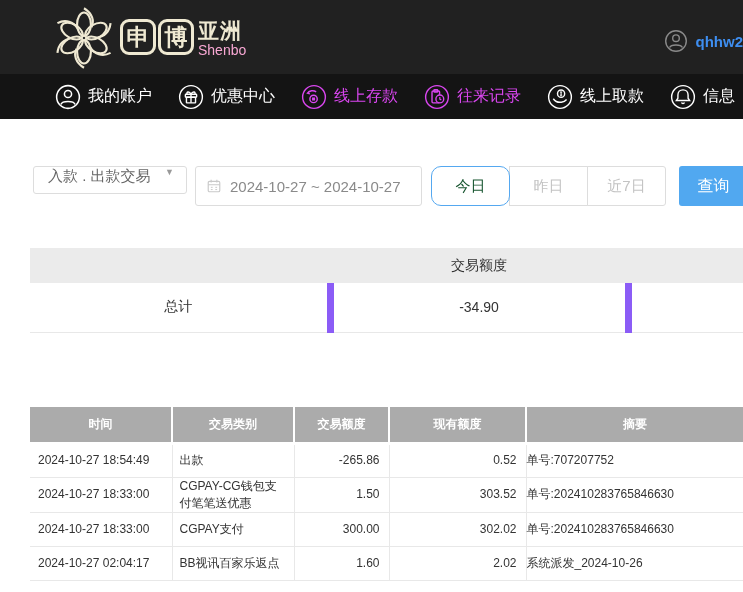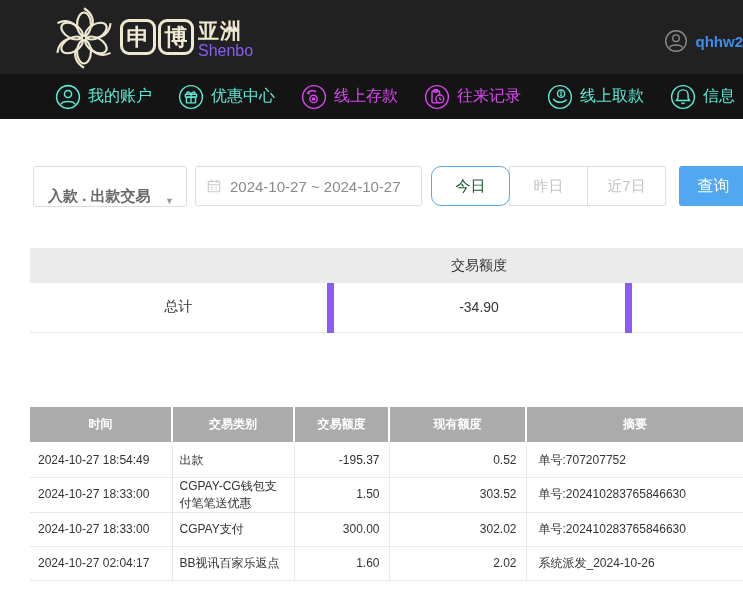--- a/index.html
+++ b/index.html
@@ -8,38 +8,38 @@
   #stage { position:relative; width:743px; height:592px; background:#fff; overflow:hidden; }
 
   
   .hdr { position:absolute; left:0; top:0; width:743px; height:74px; background:#212121; }
   .flower { position:absolute; left:50px; top:4px; }
   .logo-box { position:absolute; top:19px; width:36px; height:36px; border:3px solid #efe9d2;
               border-radius:9px; color:#efe9d2; font-size:23px; font-weight:600;
               display:flex; align-items:center; justify-content:center; }
   .lb1 { left:120px; } .lb2 { left:158px; }
   .logo-region { position:absolute; left:198px; top:17px; color:#efe9d2; font-size:21px; font-weight:600; letter-spacing:1px; }
-  .logo-sub { position:absolute; left:198px; top:42px; color:#8b5cf6; font-size:16px; }
+  .logo-sub { position:absolute; left:198px; top:42px; color:#f9a8d4; font-size:14px; }
   .user-area { position:absolute; right:0; top:26px; height:30px; display:flex; align-items:center; cursor:pointer; }
   .user-area svg { margin-right:8px; }
   .user-name { color:#3e8ef0; font-size:15px; font-weight:bold; white-space:nowrap; }
 
   
   .nav { position:absolute; left:0; top:74px; width:743px; height:45px; background:#141414;
          display:flex; align-items:center; padding-left:55px; gap:26px; overflow:hidden; }
-  .nav-item { display:flex; align-items:center; gap:7px; color:#5eead4; font-size:16px;
+  .nav-item { display:flex; align-items:center; gap:7px; color:#ffffff; font-size:16px;
               white-space:nowrap; cursor:pointer; flex:0 0 auto; }
   .nav-item.active { color:#d946ef; }
   .nav-item svg { display:block; }
 
   
   .filters { position:absolute; left:0; top:166px; width:743px; height:40px; }
-  .sel { position:absolute; left:33px; top:0; width:154px; height:41px; border:1px solid #ddd;
-         border-radius:3px; background:#fff; display:flex; align-items:flex-end; padding:0 12px 0 14px;
-         color:#666; font-size:15px; cursor:pointer;font-weight:bold; }
+  .sel { position:absolute; left:33px; top:0; width:154px; height:28px; border:1px solid #ddd;
+         border-radius:3px; background:#fff; display:flex; align-items:flex-start; padding:0 12px 0 14px;
+         color:#666; font-size:15px; cursor:pointer; }
   .sel .caret { margin-left:auto; color:#999; font-size:9px; }
   .datebox { position:absolute; left:195px; top:0; width:227px; height:40px; border:1px solid #ddd;
              border-radius:3px; background:#fff; display:flex; align-items:center; gap:8px;
              padding:0 10px; color:#8a8a8a; font-size:15px; cursor:pointer; white-space:nowrap; }
   .seg-group { position:absolute; left:431px; top:0; display:flex; }
   .seg { width:79px; height:40px; background:#fff; border:1px solid #ddd; margin-left:-1px;
          color:#c3c3c3; font-size:15px; display:flex; align-items:center; justify-content:center;
          cursor:pointer; }
   .seg.first { margin-left:0; border-radius:3px 0 0 3px; }
   .seg.last { border-radius:0 3px 3px 0; }
@@ -62,21 +62,21 @@
                  border-right:2px solid #fff; border-bottom:3px solid #fff; }
   .tx-table th:last-child { border-right:none; }
   .tx-table td { height:34px; border-bottom:1px solid #e8e8e8; border-right:1px solid #e8e8e8;
                  background:#fff; line-height:17px; vertical-align:middle; }
   .tx-table tbody tr:first-child td { border-top:1px solid #e8e8e8; }
   .tx-table td:last-child { border-right:none; }
   .c-time  { text-align:left; padding-left:8px; }
   .c-type  { text-align:left; padding-left:7px; padding-right:8px;margin-top:30px; }
   .c-amt   { text-align:right; padding-right:9px; }
   .c-bal   { text-align:right; padding-right:9px; }
-  .c-note  { text-align:left; padding-left:12px; }
+  .c-note  { text-align:left; }
 </style>
 </head>
 <body>
 
 <div id="stage">
 
   <div class="hdr">
     <div class="flower">
       <svg width="68" height="68" viewBox="0 0 64 64">
         <g fill="none" stroke="#efe9d2" stroke-width="2">
@@ -243,21 +243,21 @@
         <th>交易类别</th>
         <th>交易额度</th>
         <th>现有额度</th>
         <th>摘要</th>
       </tr>
     </thead>
     <tbody>
       <tr>
         <td class="c-time">2024-10-27 18:54:49</td>
         <td class="c-type">出款</td>
-        <td class="c-amt">-195.37</td>
+        <td class="c-amt">-265.86</td>
         <td class="c-bal">0.52</td>
         <td class="c-note">单号:707207752</td>
       </tr>
       <tr>
         <td class="c-time">2024-10-27 18:33:00</td>
         <td class="c-type">CGPAY-CG钱包支付笔笔送优惠</td>
         <td class="c-amt">1.50</td>
         <td class="c-bal">303.52</td>
         <td class="c-note">单号:202410283765846630</td>
       </tr>

